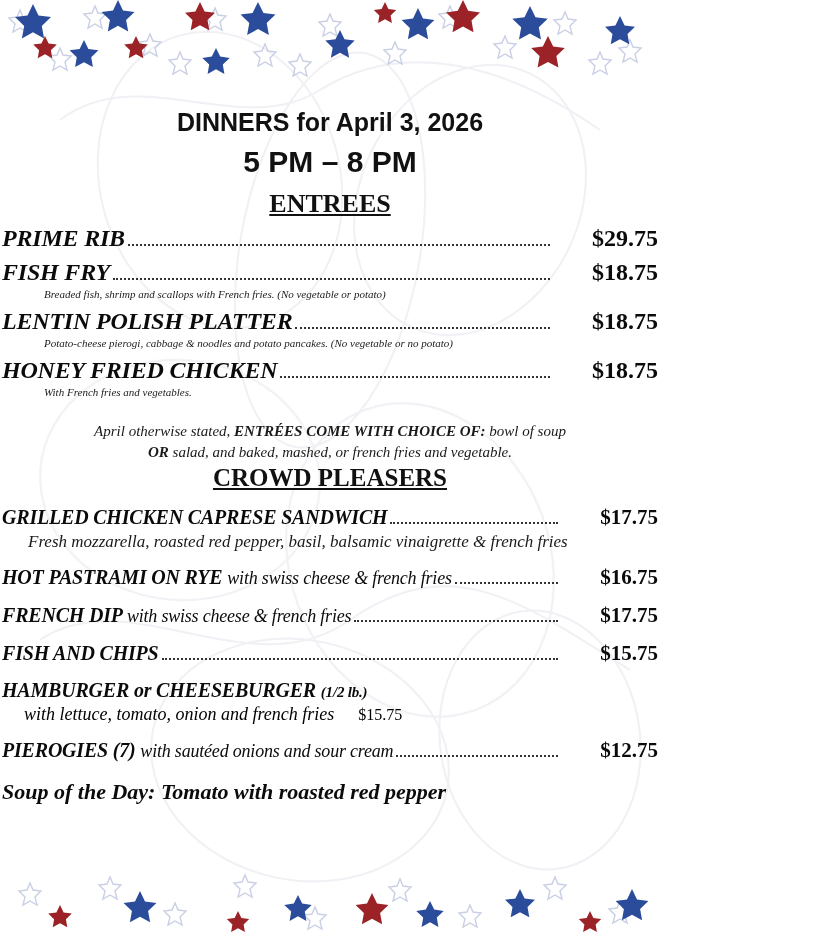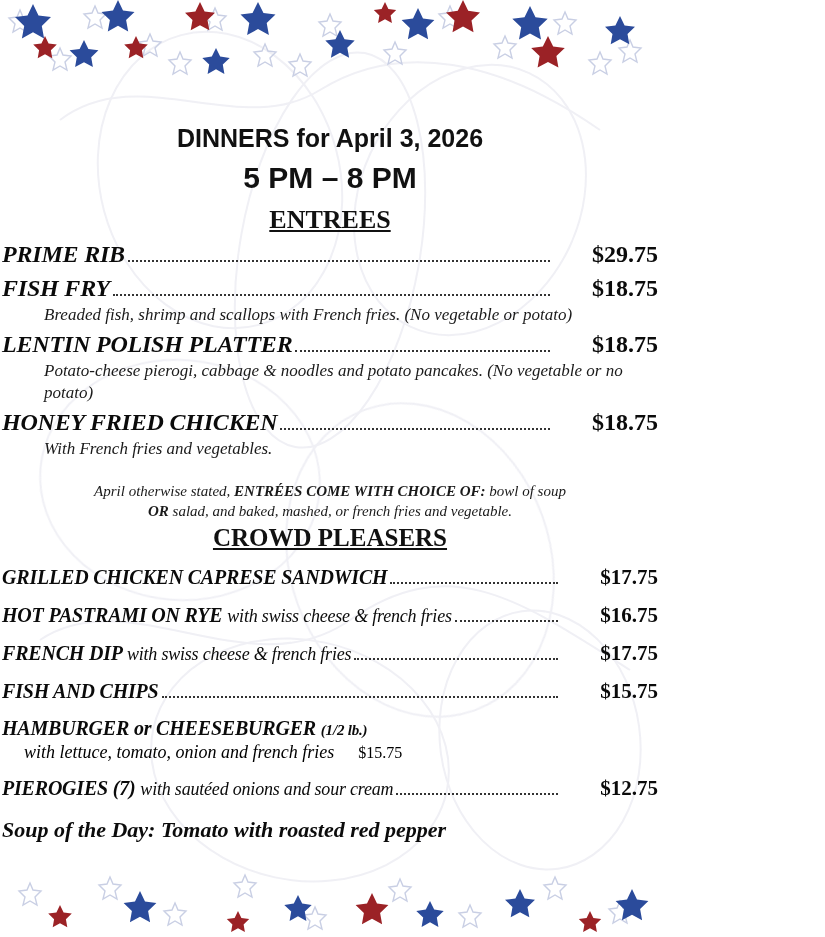--- a/index.html
+++ b/index.html
@@ -38,21 +38,21 @@
     width: 660px; height: 937px;
     pointer-events: none;
     opacity: 0.5;
   }
   
   .content {
     position: absolute;
     left: 0;
     top: 0;
     width: 660px;
-    padding: 16px 2px;
+    padding: 0 2px;
     box-sizing: border-box;
   }
   .title {
     text-align: center;
     font-family: "Liberation Sans", sans-serif;
     font-weight: bold;
     font-size: 25px;
     color: #111;
     margin-top: 108px;
     letter-spacing: 0px;
@@ -98,21 +98,21 @@
   }
   .entry .price {
     font-weight: bold;
     font-size: 24px;
     white-space: nowrap;
     color: #0b0b0b;
     margin-left: 40px;
   }
   .desc {
     font-style: italic;
-    font-size: 17px;
+    font-size: 11px;
     color: #1a1a1a;
     margin: 1px 0 0 42px;
     line-height: 1.25;
     max-width: 600px;
   }
   .note {
     text-align: center;
     font-style: italic;
     font-size: 15px;
     color: #1a1a1a;
@@ -284,20 +284,21 @@
       <span>CROWD PLEASERS</span>
     </div>
 
     <div class="cp">
 
       <div class="entry">
         <span class="name">GRILLED CHICKEN CAPRESE SANDWICH</span>
         <span class="leader"></span>
         <span class="price">$17.75</span>
       </div>
+      <div class="desc-line">Fresh mozzarella, roasted red pepper, basil, balsamic vinaigrette &amp; french fries</div>
 
       <div class="entry">
         <span class="name"><span>HOT PASTRAMI ON RYE</span> <span class="light">with swiss cheese &amp; french fries</span></span>
         <span class="leader"></span>
         <span class="price">$16.75</span>
       </div>
 
       <div class="entry">
         <span class="name"><span>FRENCH DIP</span> <span class="light">with swiss cheese &amp; french fries</span></span>
         <span class="leader"></span>

